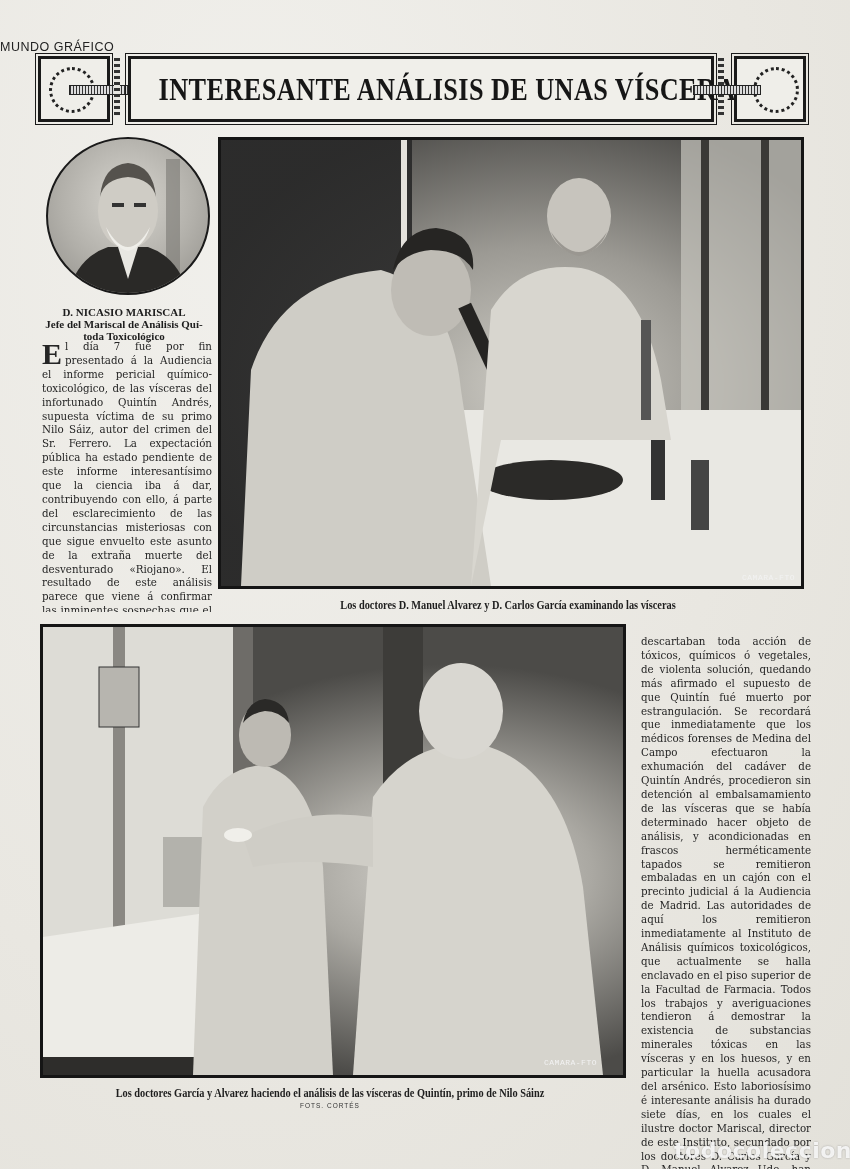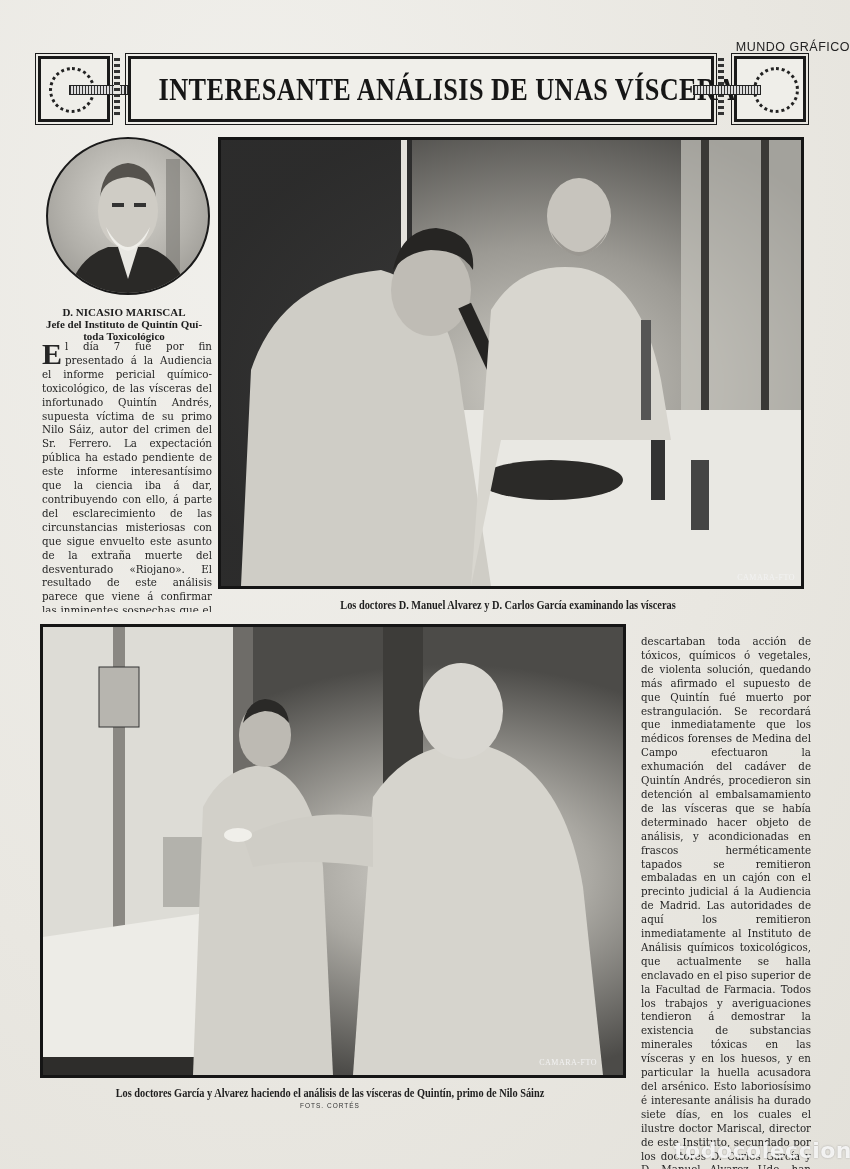--- a/index.html
+++ b/index.html
@@ -4,21 +4,21 @@
 <style>
   html, body { margin: 0; padding: 0; }
   body {
     width: 850px; height: 1169px; position: relative; overflow: hidden;
     background: #ecebe6;
     background-image: radial-gradient(ellipse at 30% 20%, #f1f0ec 0%, #e9e7e1 60%, #e3e1da 100%);
     font-family: "DejaVu Serif", serif; color: #1d1d1d;
   }
   .abs { position: absolute; }
   .masthead {
-    left: 0; width: 850px; top: 40px; text-align: right;
+    left: 0; width: 850px; top: 40px; text-align: left;
     font-family: "Liberation Sans", sans-serif; font-size: 12.5px; letter-spacing: 0.5px; color: #222;
   }
   
   .banner-box {
     border: 3px solid #1a1a1a; outline: 1px solid #1a1a1a; outline-offset: 2px;
     background: #f0efea;
   }
   .orn-box { border: 3px solid #1a1a1a; outline: 1px solid #1a1a1a; outline-offset: 2px; background: #efeee9; }
   .orn-ring {
     position: absolute; width: 40px; height: 40px; border-radius: 50%;
@@ -44,21 +44,21 @@
     background:
       linear-gradient(90deg, rgba(40,40,40,.9) 0 33%, transparent 33% 100%),
       radial-gradient(ellipse at 55% 55%, #cfcdc6 0%, #9c9a94 40%, #4f4e4b 80%),
       #6c6b67;
   }
   .photo-bottom {
     background:
       radial-gradient(ellipse at 70% 55%, #d6d4ce 0%, #aaa8a2 25%, #4c4b48 60%),
       linear-gradient(90deg, #d9d8d2 0 35%, #4a4946 35% 100%);
   }
-  .credit { position: absolute; font-family: Liberation Serif, serif; font-size: 8px; color: #f2f2f2; letter-spacing: 0.5px; margin-left: 31px; }
+  .credit { position: absolute; font-family: Liberation Mono, monospace; font-size: 8px; color: #f2f2f2; letter-spacing: 0.5px; margin-left: 31px; }
   
   .portrait {
     border-radius: 50%; border: 2px solid #1a1a1a; overflow: hidden;
     background: radial-gradient(circle at 50% 40%, #d7d5cf 0%, #b2b0aa 55%, #8f8d88 100%);
   }
   .cap-name { font-family: "Liberation Serif", serif; font-weight: bold; font-size: 11px; text-align: center; line-height: 12px; }
   .body-text {
     font-family: "DejaVu Serif", serif; font-size: 10.3px; line-height: 13.9px; text-align: justify; color: #252525;
     hyphens: manual;
   }
@@ -101,21 +101,21 @@
     <ellipse cx="80" cy="72" rx="30" ry="38" fill="#cfccc5"></ellipse>
     <path d="M52 58 Q55 26 80 24 Q105 26 108 58 Q104 40 80 38 Q56 40 52 58 Z" fill="#55524d"></path>
     <path d="M58 88 Q80 128 102 88 Q96 108 80 112 Q64 108 58 88 Z" fill="#efeee9"></path>
     <rect x="64" y="64" width="12" height="4" fill="#333"></rect>
       <rect x="86" y="64" width="12" height="4" fill="#333"></rect>
   </svg>
 </div>
 
 <div class="abs cap-name" style="left:34px; top:306px; width:180px;">
   <div>D. NICASIO MARISCAL</div>
-  <div>Jefe del Instituto de Quintín Quí-</div>
+  <div>Jefe del Mariscal de Análisis Quí-</div>
   <div>toda Toxicológico</div>
 </div>
 
 <div class="abs body-text" style="left:42px; top:340px; width:170px; height:272px; overflow:hidden;">
   <span class="dropcap">E</span><span>l día 7 fué por fin presentado á la Audiencia el informe pericial químico-toxicológico, de las vísceras del infortunado Quintín Andrés, supuesta víctima de su primo Nilo Sáiz, autor del crimen del Sr. Ferrero. La expectación pública ha estado pendiente de este informe interesantísimo que la ciencia iba á dar, contribuyendo con ello, á parte del esclarecimiento de las circunstancias misteriosas con que sigue envuelto este asunto de la extraña muerte del desventurado «Riojano». El resultado de este análisis parece que viene á confirmar las inminentes sospechas que el juez de instrucción de Medina del Campo que entiende en este proceso, tenía acerca de las causas que hubieron de producir la muerte del primo de Nilo Sáiz, las cuales</span>
 </div>
 
 <div class="abs photo photo-top" style="left:218px; top:137px; width:580px; height:446px;">
   <svg width="580" height="446" viewBox="0 0 580 446" style="position:absolute; left:0; top:0;">
     <rect x="180" y="0" width="6" height="446" fill="#e4e2dc"></rect>

